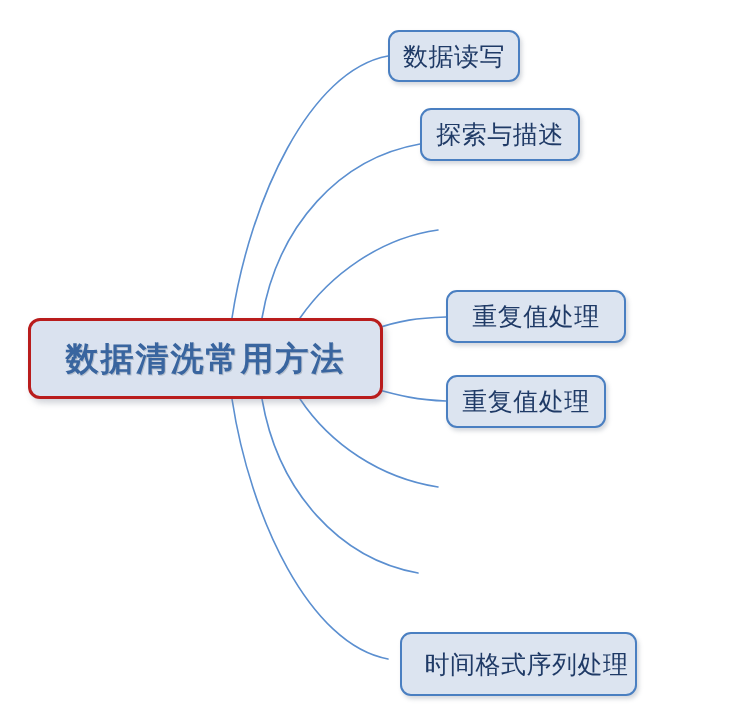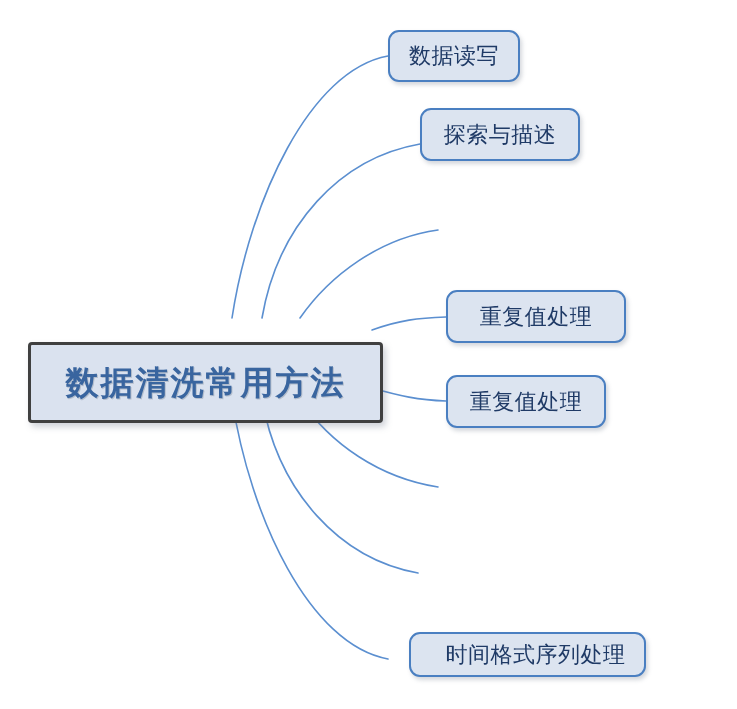--- a/index.html
+++ b/index.html
@@ -29,37 +29,36 @@
   .node {
     position: absolute;
     box-sizing: border-box;
     display: flex;
     align-items: center;
     justify-content: center;
     background: #dce4f0;
     border: 2px solid #4a7fc1;
     border-radius: 11px;
     color: #1f3a66;
-    font-size: 22px;
+    font-size: 25px;
     line-height: 1;
     letter-spacing: 0.5px;
     white-space: nowrap;
     box-shadow: 2px 3px 4px rgba(120,130,145,0.32);
   }
   .node.root {
     background: #dae2ef;
-    border: 3px solid #404040;
-    border-radius: 4px;
+    border: 3px solid #b91c1c;
+    border-radius: 12px;
     color: #39659f;
     font-size: 33px;
     font-weight: bold;
     letter-spacing: 2px;
     text-shadow: 1px 1px 0 rgba(150,160,175,0.55);
     box-shadow: 3px 4px 6px rgba(120,130,145,0.35);
-    margin-top: 24px;
   }
 </style>
 </head>
 <body>
 
 <div id="canvas">
 
   <svg id="edges" viewBox="0 0 737 709" xmlns="http://www.w3.org/2000/svg">
       <path d="M 232 318 C 250 200 310 70 388 56" fill="none" stroke="#5b8fd0" stroke-width="1.6" stroke-linecap="round"></path>
       <path d="M 262 318 C 278 225 340 158 420 144" fill="none" stroke="#5b8fd0" stroke-width="1.6" stroke-linecap="round"></path>
@@ -70,15 +69,15 @@
       <path d="M 262 399 C 278 492 340 559 418 573" fill="none" stroke="#5b8fd0" stroke-width="1.6" stroke-linecap="round"></path>
       <path d="M 232 399 C 250 518 310 645 388 659" fill="none" stroke="#5b8fd0" stroke-width="1.6" stroke-linecap="round"></path>
     </svg>
 
   <div class="node root" style="left: 28px; top: 318px; width: 355px; height: 81px;">数据清洗常用方法</div>
 
   <div class="node" style="left: 388px; top: 30px; width: 132px; height: 52px;">数据读写</div>
   <div class="node" style="left: 420px; top: 108px; width: 160px; height: 53px;">探索与描述</div>
   <div class="node" style="left: 446px; top: 290px; width: 180px; height: 53px;">重复值处理</div>
   <div class="node" style="left: 446px; top: 375px; width: 160px; height: 53px;">重复值处理</div>
-  <div class="node" style="left: 409px; top: 632px; width: 237px; height: 45px; padding-left: 16px;">时间格式序列处理</div>
+  <div class="node" style="left: 400px; top: 632px; width: 237px; height: 64px; padding-left: 16px;">时间格式序列处理</div>
 
 </div>
 
 </body></html>

